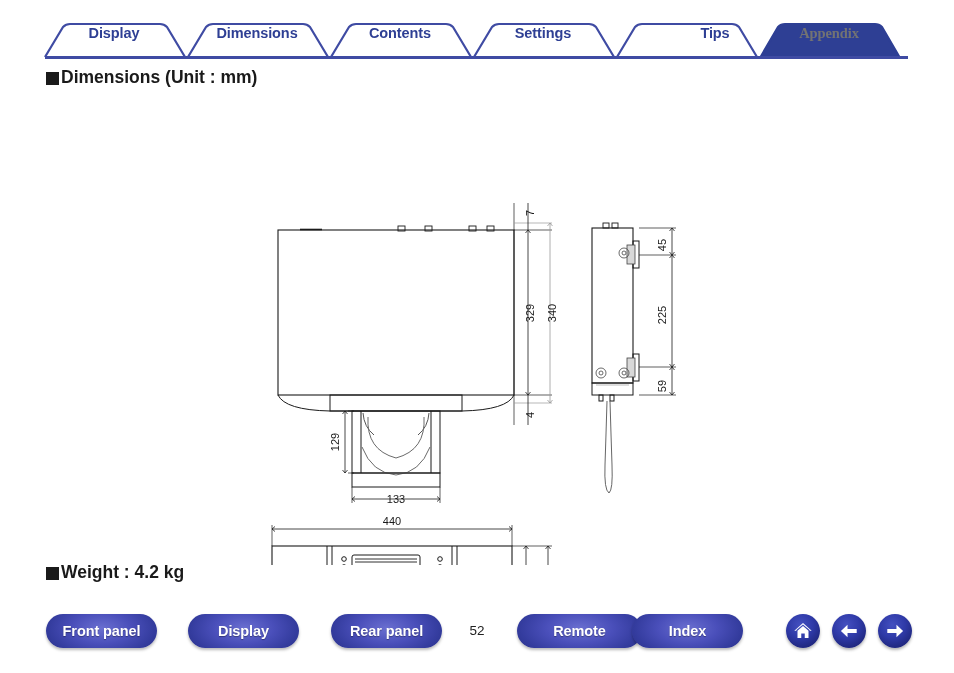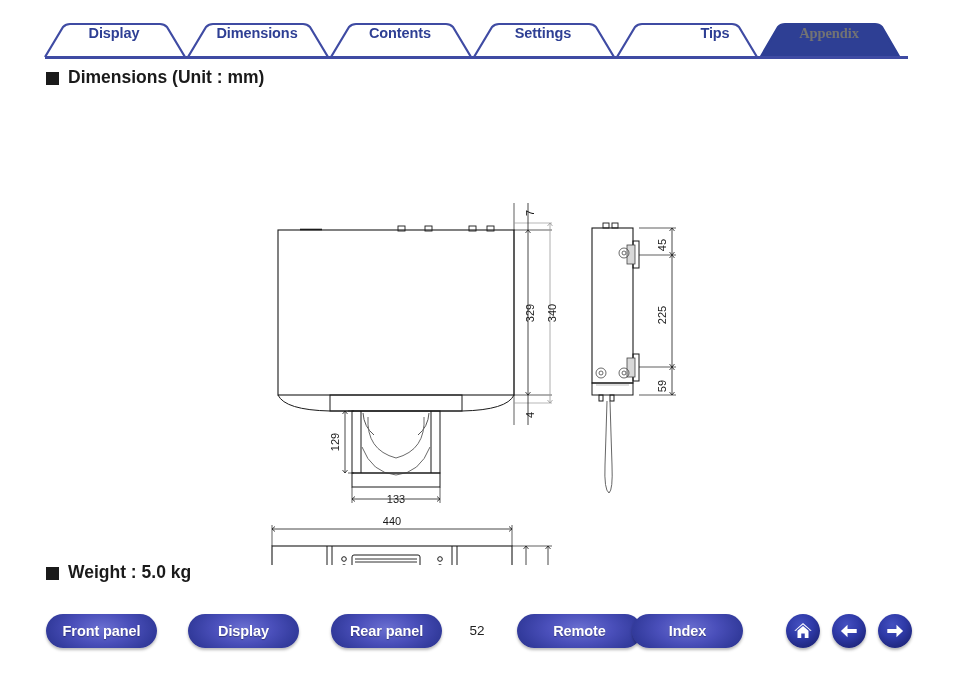--- a/index.html
+++ b/index.html
@@ -34,21 +34,21 @@
     top: 33px;
     transform: translate(-50%, -50%);
   }
   .tab-label.active { color: #737373; font-family: Liberation Serif, serif; }
 
   
   .section-head {
     position: absolute;
     display: flex;
     align-items: center;
-    gap: 9px;
+    gap: 2px;
     font-size: 17.5px;
     font-weight: bold;
     color: #1a1a1a;
     white-space: nowrap;
   }
   .sq {
     width: 13px; height: 13px;
     background: #1a1a1a;
     display: inline-block;
     flex: 0 0 auto;
@@ -142,21 +142,21 @@
     <div class="tab-label active" style="left:829px;">Appendix</div>
   </div>
 
   <div class="section-head" id="head-dimensions">
     <span class="sq"></span>
     <span>Dimensions (Unit : mm)</span>
   </div>
 
   <div class="section-head" id="head-weight">
     <span class="sq"></span>
-    <span>Weight : 5.0 kg</span>
+    <span>Weight : 4.2 kg</span>
   </div>
 
   <div id="drawing">
     <svg width="954" height="470" viewBox="0 0 954 470" xmlns="http://www.w3.org/2000/svg" font-family="Liberation Sans, sans-serif">
       <g fill="none" stroke="#1a1a1a" stroke-width="1" shape-rendering="geometricPrecision">
 
         <g>
 
           <rect x="278" y="135" width="236" height="165" stroke-width="1.1"></rect>
 

